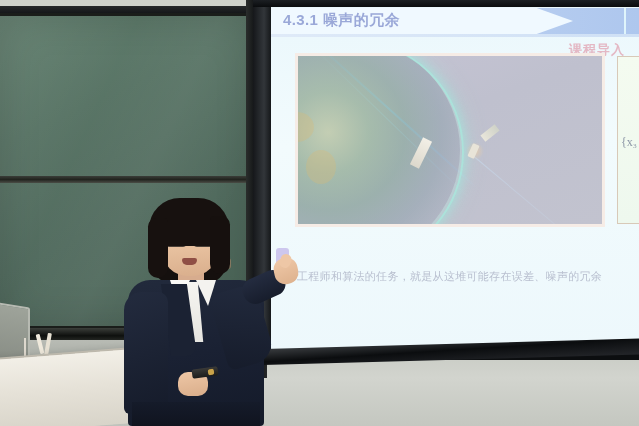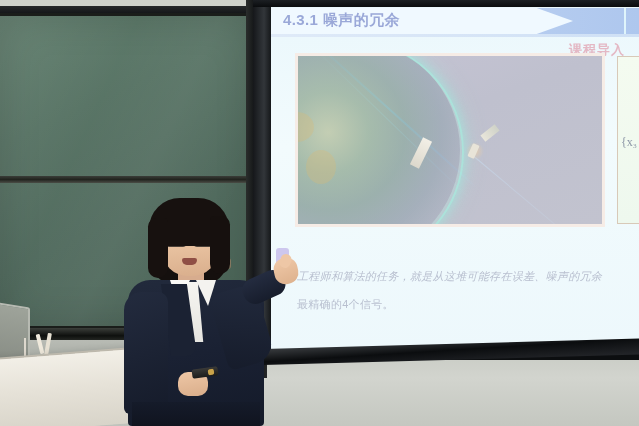--- a/index.html
+++ b/index.html
@@ -129,21 +129,21 @@
   .mathpanel{position:absolute;left:346px;top:52px;width:42px;height:168px;
         border:1px solid #d8c9b8;background:linear-gradient(180deg,#f4fbf0 0%,#eef8ee 100%);
         box-sizing:border-box;}
   .math-b{position:absolute;left:3px;top:78px;font-size:12px;color:#8e98a8;
         font-family:"Liberation Serif",serif;white-space:nowrap;}
 
   
   .key-line{position:absolute;left:26px;top:232px;font-size:11px;font-weight:bold;
         color:#9fb6e8;letter-spacing:.3px;white-space:nowrap;}
   .body-1{position:absolute;left:26px;top:265px;font-size:11px;
-        color:#b8bfcf;letter-spacing:.3px;white-space:nowrap;font-style:italic;}
+        color:#b8bfcf;letter-spacing:.3px;white-space:nowrap;}
   .body-2{position:absolute;left:26px;top:293px;font-size:11px;
         color:#b8bfcf;letter-spacing:.3px;white-space:nowrap;}
 
   
   .navbtn{position:absolute;left:5px;top:244px;width:13px;height:26px;
         background:#cdc7ee;border-radius:3px;}
   .navbtn span{position:absolute;left:4px;top:6px;font-size:11px;color:#f4f2ff;
         line-height:13px;}
 
   
@@ -268,21 +268,20 @@
         <div class="sat-panel2"></div>
       </div>
     </div>
 
     <div class="mathpanel">
 
       <div class="math-b">{x₃</div>
     </div>
 
     <div class="body-1">工程师和算法的任务，就是从这堆可能存在误差、噪声的冗余</div>
-    <div class="body-2">最精确的4个信号。</div>
 
     <div class="navbtn">
       <span>›</span>
     </div>
   </div>
 
   <div class="screen-frame-t"></div>
   <div class="screen-frame-b"></div>
 
   <div class="person">

